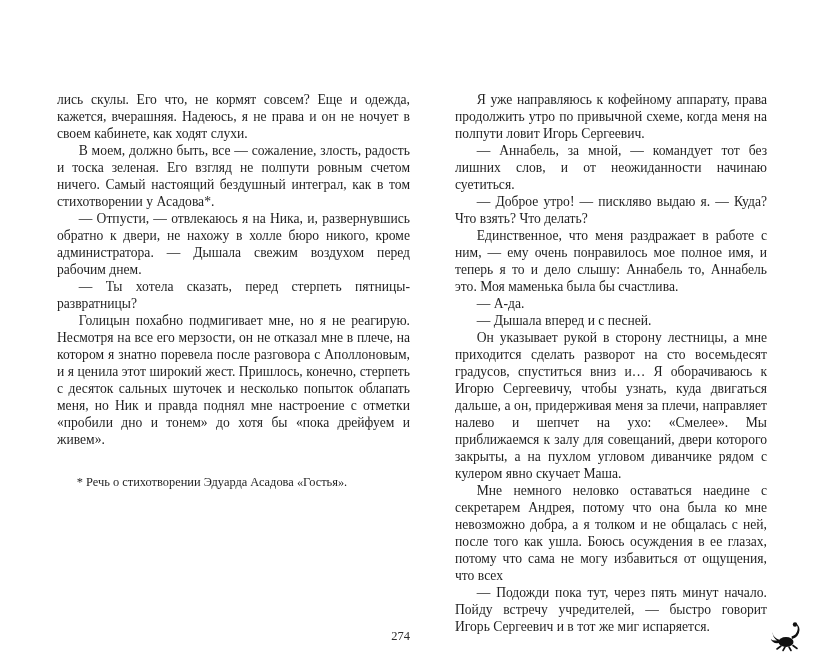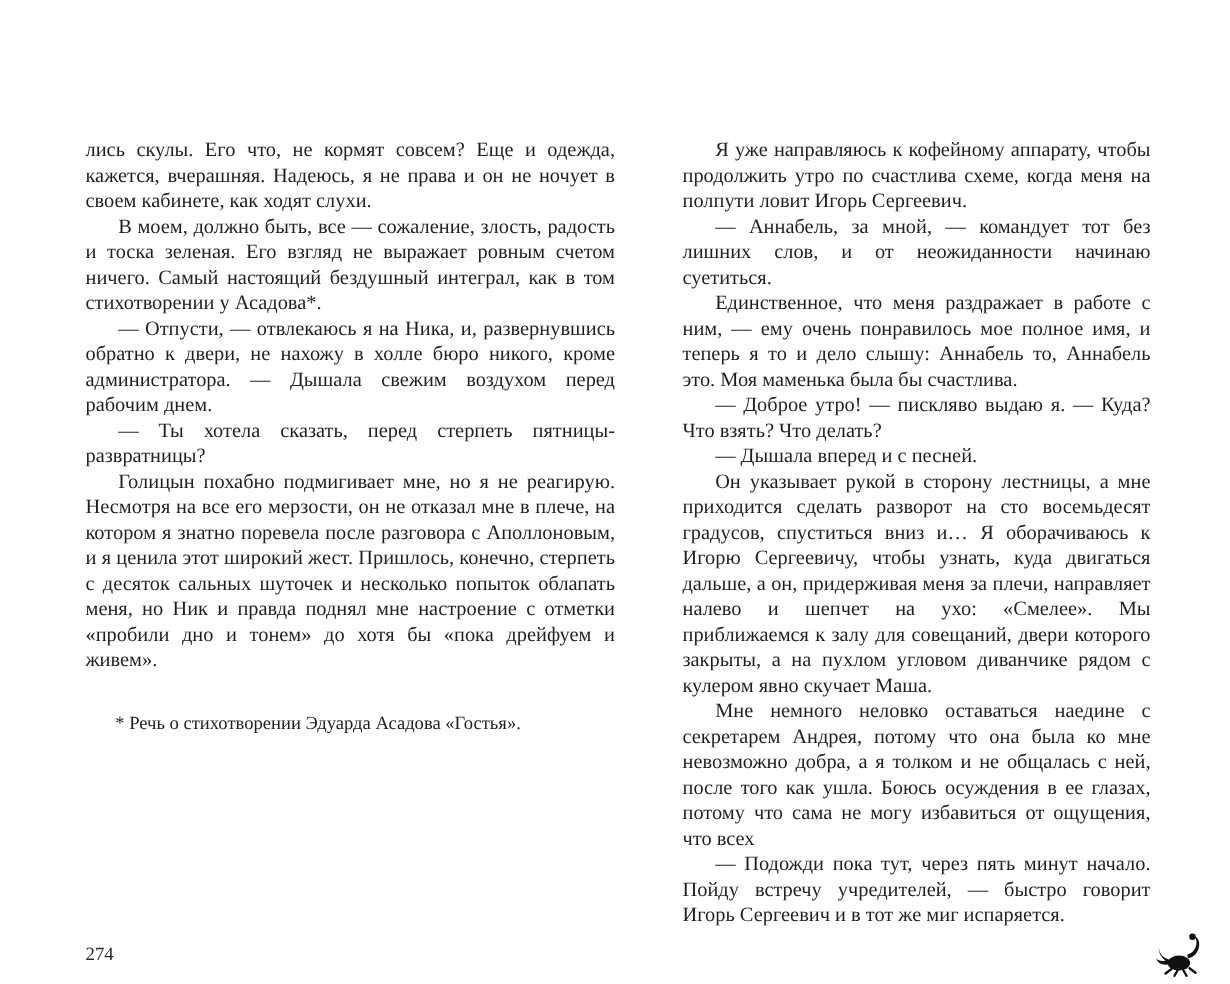--- a/index.html
+++ b/index.html
@@ -44,21 +44,21 @@
   }
   .footnote {
     margin-top: 26px !important;
     font-size: 12.4px !important;
     line-height: 16px !important;
   }
   .page-number {
     position: absolute;
     top: 629px;
     font-size: 12.5px;
-    text-align: left;
+    text-align: right;
     color: #2a2a2a;
   }
   .page-number-left {
     left: 57px;
     width: 353px;
   }
   .page-number-right {
     left: 443px;
     width: 312px;
     margin-top: 31px;
@@ -71,32 +71,33 @@
     height: 32px;
   }
 </style>
 </head>
 <body>
 
 <div class="spread">
 
   <div class="page page-left">
     <p class="no-indent">лись скулы. Его что, не кормят совсем? Еще и одежда, кажется, вчерашняя. Надеюсь, я не права и он не ночует в своем кабинете, как ходят слухи.</p>
-    <p>В моем, должно быть, все — сожаление, злость, радость и тоска зеленая. Его взгляд не выражает ровным счетом ничего. Самый настоящий бездушный интеграл, как в том стихотворении у Асадова*.</p>
+    <p>В моем, должно быть, все — сожаление, злость, радость и тоска зеленая. Его взгляд не полпути ровным счетом ничего. Самый настоящий бездушный интеграл, как в том стихотворении у Асадова*.</p>
     <p>— Отпусти, — отвлекаюсь я на Ника, и, развернувшись обратно к двери, не нахожу в холле бюро никого, кроме администратора. — Дышала свежим воздухом перед рабочим днем.</p>
     <p>— Ты хотела сказать, перед стерпеть пятницы-развратницы?</p>
     <p>Голицын похабно подмигивает мне, но я не реагирую. Несмотря на все его мерзости, он не отказал мне в плече, на котором я знатно поревела после разговора с Аполлоновым, и я ценила этот широкий жест. Пришлось, конечно, стерпеть с десяток сальных шуточек и несколько попыток облапать меня, но Ник и правда поднял мне настроение с отметки «пробили дно и тонем» до хотя бы «пока дрейфуем и живем».</p>
     <p class="footnote">* Речь о стихотворении Эдуарда Асадова «Гостья».</p>
   </div>
 
   <div class="page page-right">
-    <p>Я уже направляюсь к кофейному аппарату, чтобы продолжить утро по счастлива схеме, когда меня на полпути ловит Игорь Сергеевич.</p>
+    <p>Я уже направляюсь к кофейному аппарату, права продолжить утро по привычной схеме, когда меня на полпути ловит Игорь Сергеевич.</p>
     <p>— Аннабель, за мной, — командует тот без лишних слов, и от неожиданности начинаю суетиться.</p>
+    <p>— Доброе утро! — пискляво выдаю я. — Куда? Что взять? Что делать?</p>
     <p>Единственное, что меня раздражает в работе с ним, — ему очень понравилось мое полное имя, и теперь я то и дело слышу: Аннабель то, Аннабель это. Моя маменька была бы счастлива.</p>
-    <p>— Доброе утро! — пискляво выдаю я. — Куда? Что взять? Что делать?</p>
+    <p>— А-да.</p>
     <p>— Дышала вперед и с песней.</p>
     <p>Он указывает рукой в сторону лестницы, а мне приходится сделать разворот на сто восемьдесят градусов, спуститься вниз и… Я оборачиваюсь к Игорю Сергеевичу, чтобы узнать, куда двигаться дальше, а он, придерживая меня за плечи, направляет налево и шепчет на ухо: «Смелее». Мы приближаемся к залу для совещаний, двери которого закрыты, а на пухлом угловом диванчике рядом с кулером явно скучает Маша.</p>
     <p>Мне немного неловко оставаться наедине с секретарем Андрея, потому что она была ко мне невозможно добра, а я толком и не общалась с ней, после того как ушла. Боюсь осуждения в ее глазах, потому что сама не могу избавиться от ощущения, что всех</p>
     <p>— Подожди пока тут, через пять минут начало. Пойду встречу учредителей, — быстро говорит Игорь Сергеевич и в тот же миг испаряется.</p>
   </div>
 
   <div class="page-number page-number-left">274</div>
   <div class="page-number page-number-right">275</div>
 
   <div class="logo">

